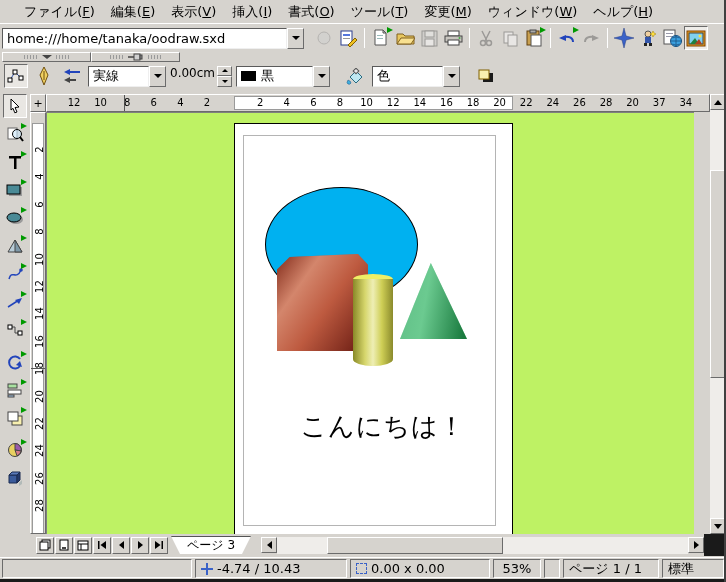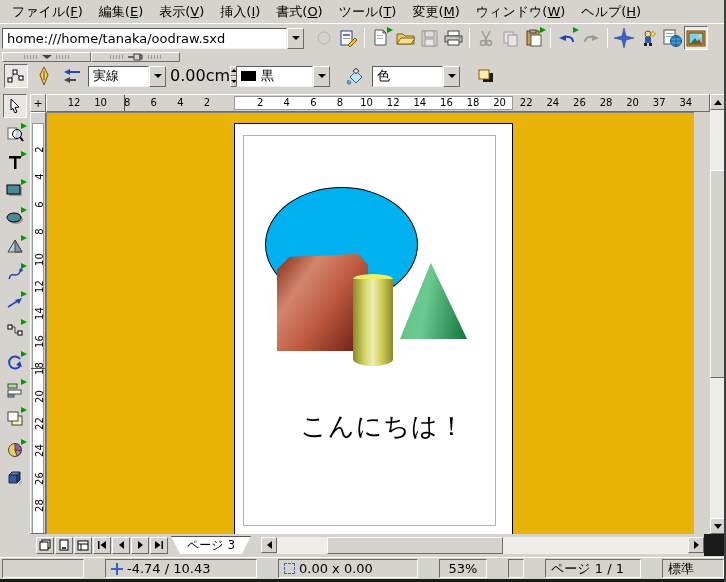--- a/index.html
+++ b/index.html
@@ -10,42 +10,42 @@
     border-right:2px solid #404040; overflow:hidden;
   }
   .tbtn { width:24px; height:24px; display:flex; align-items:center; justify-content:center; position:relative; background:transparent; }
   .tbtn.pressed { border:1px solid; border-color:#6b6b6b #ffffff #ffffff #6b6b6b; background:#e9e7e3; }
   .tbtn.active  { border:1px solid; border-color:#6b6b6b #ffffff #ffffff #6b6b6b; background:#efede9; }
   .dis { filter:grayscale(1); opacity:.45; }
   .vsep { width:1px; height:20px; background:#808080; border-right:1px solid #fff; margin:0 4px; }
   .flag { position:absolute; top:1px; right:0; width:0; height:0;
           border-left:6px solid #009900; border-top:3px solid transparent; border-bottom:3px solid transparent; }
   
-  #menu-bar { height:24px; display:flex; align-items:center; padding-left:4px; border-bottom:1px solid #fff; }
+  #menu-bar { height:24px; display:flex; align-items:center; padding-left:16px; border-bottom:1px solid #fff; }
   .menu-item { padding:3px 8px; white-space:nowrap; }
   
   #func-bar { height:28px; display:flex; align-items:center; padding:0 2px; }
   .combo { display:flex; align-items:stretch; height:21px; }
   .combo .cb-text { background:#fff; border:1px solid; border-color:#5a5a5a #efefef #efefef #5a5a5a;
                     flex:1; display:flex; align-items:center; padding:0 4px; white-space:nowrap; overflow:hidden;
                     font-size:13px; }
   .cb-btn { width:17px; background:#d6d3ce; border:1px solid; border-color:#fff #6b6b6b #6b6b6b #fff;
             display:flex; align-items:center; justify-content:center; }
   .arr-dn { width:0; height:0; border-top:4px solid #000; border-left:4px solid transparent; border-right:4px solid transparent; }
   #url-combo { width:302px; margin-right:8px; }
   
   #opt-strip { height:10px; width:178px; margin-left:2px; display:flex; }
   #opt-strip .seg { flex:1; border:1px solid; border-color:#fff #6b6b6b #6b6b6b #fff; display:flex; align-items:center; justify-content:center; gap:4px; }
   .grip { width:14px; height:4px; background:repeating-linear-gradient(90deg,#9a9a9a 0 1px,transparent 1px 3px); }
   .chev { width:0; height:0; border-top:4px solid #444; border-left:5px solid transparent; border-right:5px solid transparent; }
   
   #obj-bar { height:28px; display:flex; align-items:center; padding:2px 4px; gap:4px; }
   .swatch { width:15px; height:10px; border:1px solid #000; margin-right:5px; }
   .spin { display:flex; height:21px; width:62px; }
-  .spin .cb-text { font-size:16px; }
+  .spin .cb-text { font-size:12px; }
   .spin-btns { display:flex; flex-direction:column; width:15px; }
   .spin-btns div { flex:1; background:#d6d3ce; border:1px solid; border-color:#fff #6b6b6b #6b6b6b #fff; display:flex; align-items:center; justify-content:center; }
   .arr-up-s { width:0; height:0; border-bottom:3px solid #000; border-left:3px solid transparent; border-right:3px solid transparent; }
   .arr-dn-s { width:0; height:0; border-top:3px solid #000; border-left:3px solid transparent; border-right:3px solid transparent; }
   
   #workspace { position:absolute; top:90px; left:0; width:726px; height:444px; display:flex; }
   #tool-col { width:30px; display:flex; flex-direction:column; align-items:center; padding-top:4px; }
   #tool-col .tbtn { margin-bottom:4px; }
   #mid-col { width:680px; display:flex; flex-direction:column; padding-top:4px; }
   #hruler-row { height:18px; display:flex; }
@@ -53,21 +53,21 @@
                   font-size:11px; display:flex; align-items:center; justify-content:center; }
   #hruler { position:relative; width:664px; background:#d6d3ce; border:1px solid; border-color:#fff #6b6b6b #6b6b6b #fff; overflow:hidden; font-size:10px; }
   #hruler .page-zone { position:absolute; left:187px; width:279px; top:1px; bottom:1px; background:#fff; border:1px solid #9a9a9a; }
   .hlabel { position:absolute; top:2px; transform:translateX(-50%); }
   #hmarker { position:absolute; left:77px; top:0; bottom:0; width:1px; background:#555; }
   #content-row { height:422px; display:flex; }
   #vruler { position:relative; width:16px; background:#d6d3ce; border:1px solid; border-color:#fff #6b6b6b #6b6b6b #fff; overflow:hidden; font-size:10px; }
   #vruler .page-zone { position:absolute; top:10px; bottom:-2px; left:1px; right:1px; background:#fff; border:1px solid #9a9a9a; }
   .vlabel { position:absolute; left:1px; width:14px; text-align:center; transform:rotate(-90deg); }
   #vmarker { position:absolute; top:255px; left:0; right:0; height:1px; background:#555; }
-  #canvas { position:relative; width:648px; height:422px; background:#eab308; overflow:hidden; border-top:1px solid #808080; border-left:1px solid #808080; }
+  #canvas { position:relative; width:648px; height:422px; background:#bef264; overflow:hidden; border-top:1px solid #808080; border-left:1px solid #808080; }
   #page { position:absolute; left:187px; top:10px; width:279px; height:418px; background:#fff; border:1px solid #000; }
   #page-margin { position:absolute; left:8px; top:11px; width:253px; height:391px; border:1px solid #b4b4b4; }
   .shape { position:absolute; }
   #shape-ellipse { left:218px; top:74px; width:153px; height:115px; border-radius:50%; border:1px solid #000; z-index:1; }
   #shape-cube { left:230px; top:141px; width:91px; height:97px; z-index:2;
      clip-path:polygon(0 16%,14% 3%,89% 0,100% 11%,100% 100%,0 100%); }
   #shape-cube::before { content:''; position:absolute; inset:0;
      background:linear-gradient(305deg, rgba(60,0,0,.55) 5%, rgba(255,160,120,.25) 45%, rgba(255,200,170,.5) 72%, rgba(80,10,0,.45) 100%); }
   #cyl-body { left:306px; top:166px; width:40px; height:87px; z-index:3; border-radius:0 0 20px 20px / 0 0 7px 7px; }
   #cyl-body::before { content:''; position:absolute; inset:0; border-radius:inherit;
@@ -96,21 +96,21 @@
               display:flex; align-items:center; justify-content:center; margin-right:1px; position:relative; }
   #page-tab { height:18px; padding:0 16px; background:#fff; display:flex; align-items:center; font-size:12px;
               clip-path:polygon(0 0,100% 0,calc(100% - 9px) 100%,9px 100%); border-top:1px solid #555; margin-left:2px; }
   #tab-fill { width:6px; }
   #hscroll { display:flex; align-items:center; height:17px; flex:1; margin-left:4px; }
   #htrack { flex:1; position:relative; height:17px; background:#efedea; }
   #hthumb { position:absolute; top:0; bottom:0; left:50px; width:176px; background:#d6d3ce;
             border:1px solid; border-color:#fff #6b6b6b #6b6b6b #fff; }
   #corner-block { width:22px; height:22px; background:#1a1a1a; }
   
-  #status-bar { position:absolute; top:557px; left:0; width:726px; height:22px; display:flex; align-items:center; padding:0 2px; gap:21px; border-top:1px solid #fff; }
+  #status-bar { position:absolute; top:557px; left:0; width:726px; height:22px; display:flex; align-items:center; padding:0 2px; gap:3px; border-top:1px solid #fff; }
   .sfield { height:19px; border:1px solid; border-color:#6b6b6b #fff #fff #6b6b6b; display:flex; align-items:center; padding:0 5px; font-size:13px; white-space:nowrap; gap:4px; }
   #sf-blank { flex:1; }
   #bottom-border { position:absolute; top:579px; left:0; width:726px; height:3px; background:#1a1a1a; }
   
   .pos-ico { width:12px; height:12px; position:relative; }
   .pos-ico::before { content:''; position:absolute; left:5px; top:0; width:2px; height:12px; background:#3a62c8; }
   .pos-ico::after  { content:''; position:absolute; top:5px; left:0; height:2px; width:12px; background:#3a62c8; }
   .size-ico { width:11px; height:11px; border:1px dashed #3a62c8; }
   svg { display:block; }
 </style>

